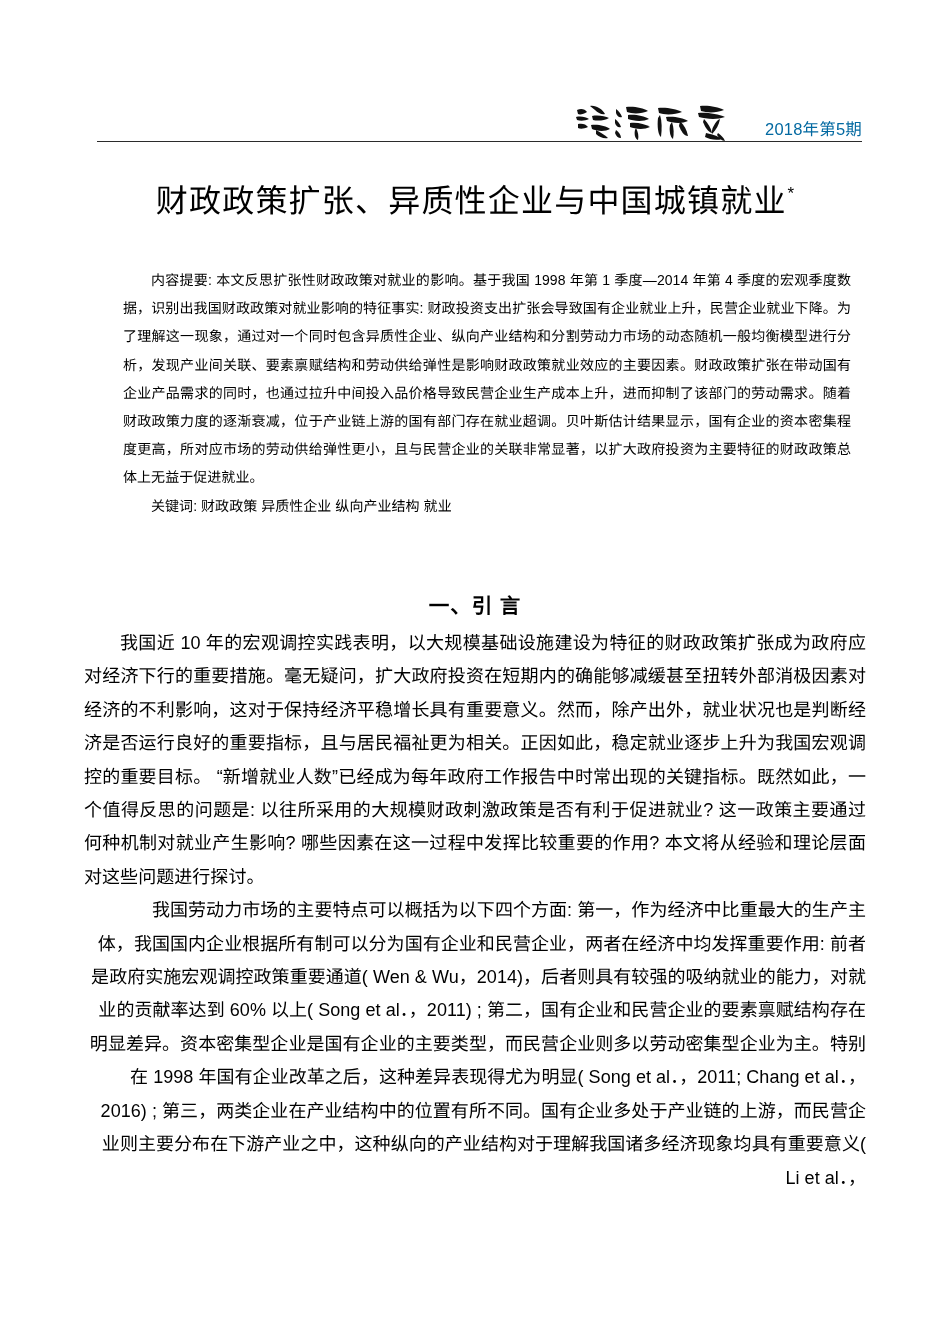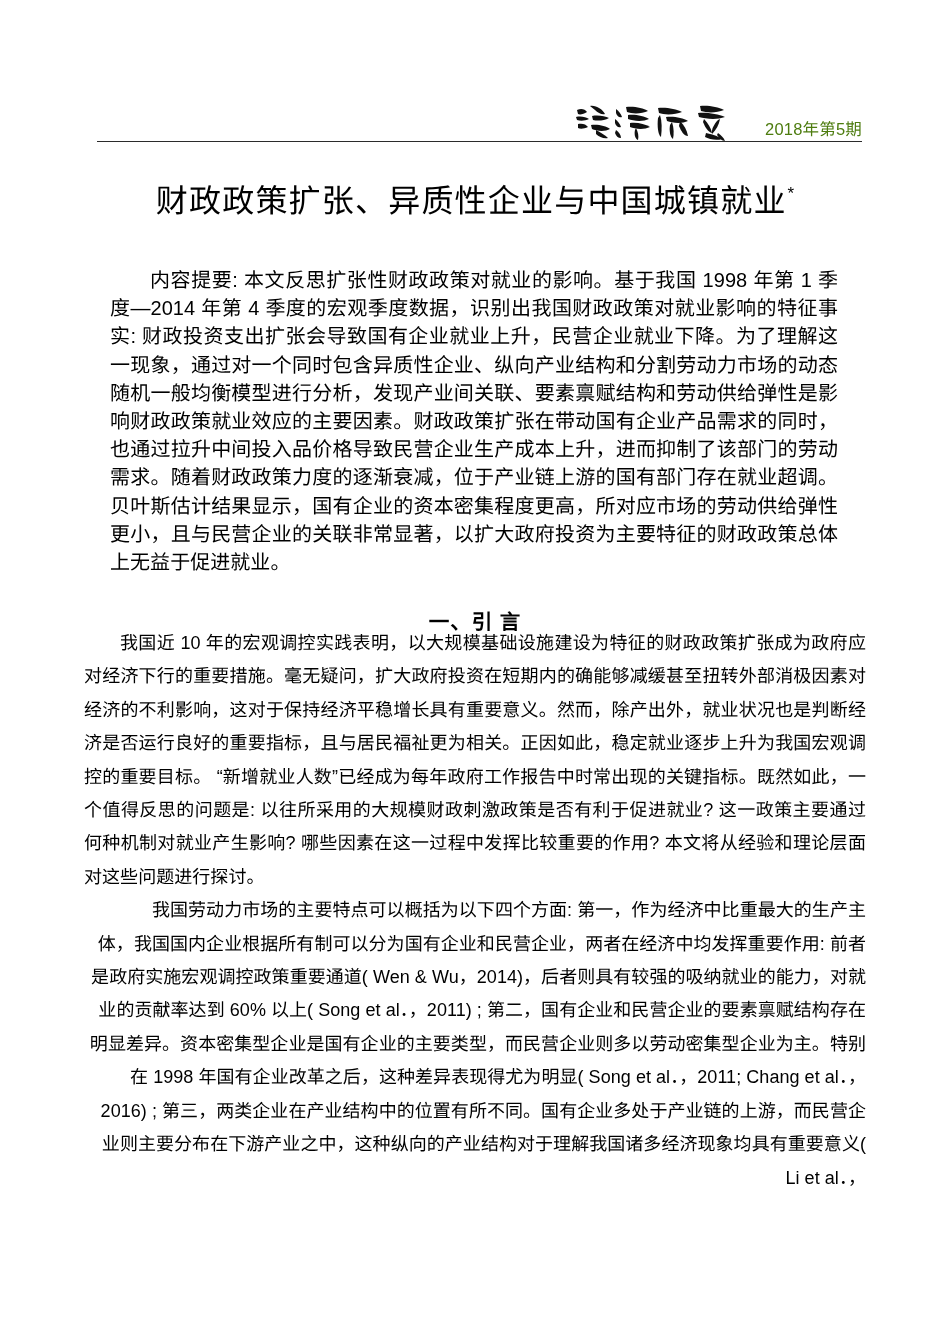--- a/index.html
+++ b/index.html
@@ -39,21 +39,21 @@
     display: block;
     height: 42px;
     width: 186px;
   }
   .issue-line {
     font-size: 16.5px;
     letter-spacing: 0.2px;
     line-height: 1;
     padding-bottom: 5px;
     white-space: nowrap;
-    color: #4d7c0f;
+    color: #0369a1;
   }
   .header-rule {
     position: absolute;
     left: 97px;
     top: 141px;
     width: 765px;
     height: 0;
     border-top: 1.1px solid #2b2b2b;
   }
 
@@ -83,45 +83,45 @@
     width: 950px;
     text-align: center;
     font-size: 20.5px;
     letter-spacing: 2px;
     line-height: 1.2;
   }
 
   
   .abstract-block {
     position: absolute;
-    left: 110px;
+    left: 123px;
     top: 266px;
     width: 728px;
-    font-size: 20px;
+    font-size: 14px;
     line-height: 28.2px;
     text-align: justify;
     text-justify: inter-character;
     letter-spacing: 0.05px;
   }
   .abstract-block p {
     margin: 0;
   }
   .abstract-block p.abstract-body {
     text-indent: 2em;
   }
   .abstract-block p.keywords {
     text-indent: 2em;
     margin-top: 0;
   }
 
   
   .section-heading {
     position: absolute;
     left: 0;
-    top: 592px;
+    top: 576px;
     width: 950px;
     text-align: center;
     font-size: 20.5px;
     letter-spacing: 1px;
     line-height: 1.3;
   }
 
   
   .body-block {
     position: absolute;
@@ -188,20 +188,21 @@
     <span class="issue-line">2018年第5期</span>
   </div>
 
   <div class="header-rule"></div>
 
   <h1 class="doc-title"><span>财政政策扩张、异质性企业与中国城镇就业</span><sup class="asterisk">*</sup></h1>
 
 
   <div class="abstract-block">
     <p class="abstract-body">内容提要: 本文反思扩张性财政政策对就业的影响。基于我国 1998 年第 1 季度—2014 年第 4 季度的宏观季度数据，识别出我国财政政策对就业影响的特征事实: 财政投资支出扩张会导致国有企业就业上升，民营企业就业下降。为了理解这一现象，通过对一个同时包含异质性企业、纵向产业结构和分割劳动力市场的动态随机一般均衡模型进行分析，发现产业间关联、要素禀赋结构和劳动供给弹性是影响财政政策就业效应的主要因素。财政政策扩张在带动国有企业产品需求的同时，也通过拉升中间投入品价格导致民营企业生产成本上升，进而抑制了该部门的劳动需求。随着财政政策力度的逐渐衰减，位于产业链上游的国有部门存在就业超调。贝叶斯估计结果显示，国有企业的资本密集程度更高，所对应市场的劳动供给弹性更小，且与民营企业的关联非常显著，以扩大政府投资为主要特征的财政政策总体上无益于促进就业。</p>
+    <p class="keywords">关键词: 财政政策 异质性企业 纵向产业结构 就业</p>
   </div>
 
   <h2 class="section-heading">一、引 言</h2>
 
   <div class="body-block">
     <p>我国近 10 年的宏观调控实践表明，以大规模基础设施建设为特征的财政政策扩张成为政府应对经济下行的重要措施。毫无疑问，扩大政府投资在短期内的确能够减缓甚至扭转外部消极因素对经济的不利影响，这对于保持经济平稳增长具有重要意义。然而，除产出外，就业状况也是判断经济是否运行良好的重要指标，且与居民福祉更为相关。正因如此，稳定就业逐步上升为我国宏观调控的重要目标。 “新增就业人数”已经成为每年政府工作报告中时常出现的关键指标。既然如此，一个值得反思的问题是: 以往所采用的大规模财政刺激政策是否有利于促进就业? 这一政策主要通过何种机制对就业产生影响? 哪些因素在这一过程中发挥比较重要的作用? 本文将从经验和理论层面对这些问题进行探讨。</p>
     <p class="short-tail">我国劳动力市场的主要特点可以概括为以下四个方面: 第一，作为经济中比重最大的生产主体，我国国内企业根据所有制可以分为国有企业和民营企业，两者在经济中均发挥重要作用: 前者是政府实施宏观调控政策重要通道( Wen &amp; Wu，2014)，后者则具有较强的吸纳就业的能力，对就业的贡献率达到 60% 以上( Song et al．，2011) ; 第二，国有企业和民营企业的要素禀赋结构存在明显差异。资本密集型企业是国有企业的主要类型，而民营企业则多以劳动密集型企业为主。特别在 1998 年国有企业改革之后，这种差异表现得尤为明显( Song et al．，2011; Chang et al．，2016) ; 第三，两类企业在产业结构中的位置有所不同。国有企业多处于产业链的上游，而民营企业则主要分布在下游产业之中，这种纵向的产业结构对于理解我国诸多经济现象均具有重要意义( Li et al．，</p>
   </div>
 
 </div>

